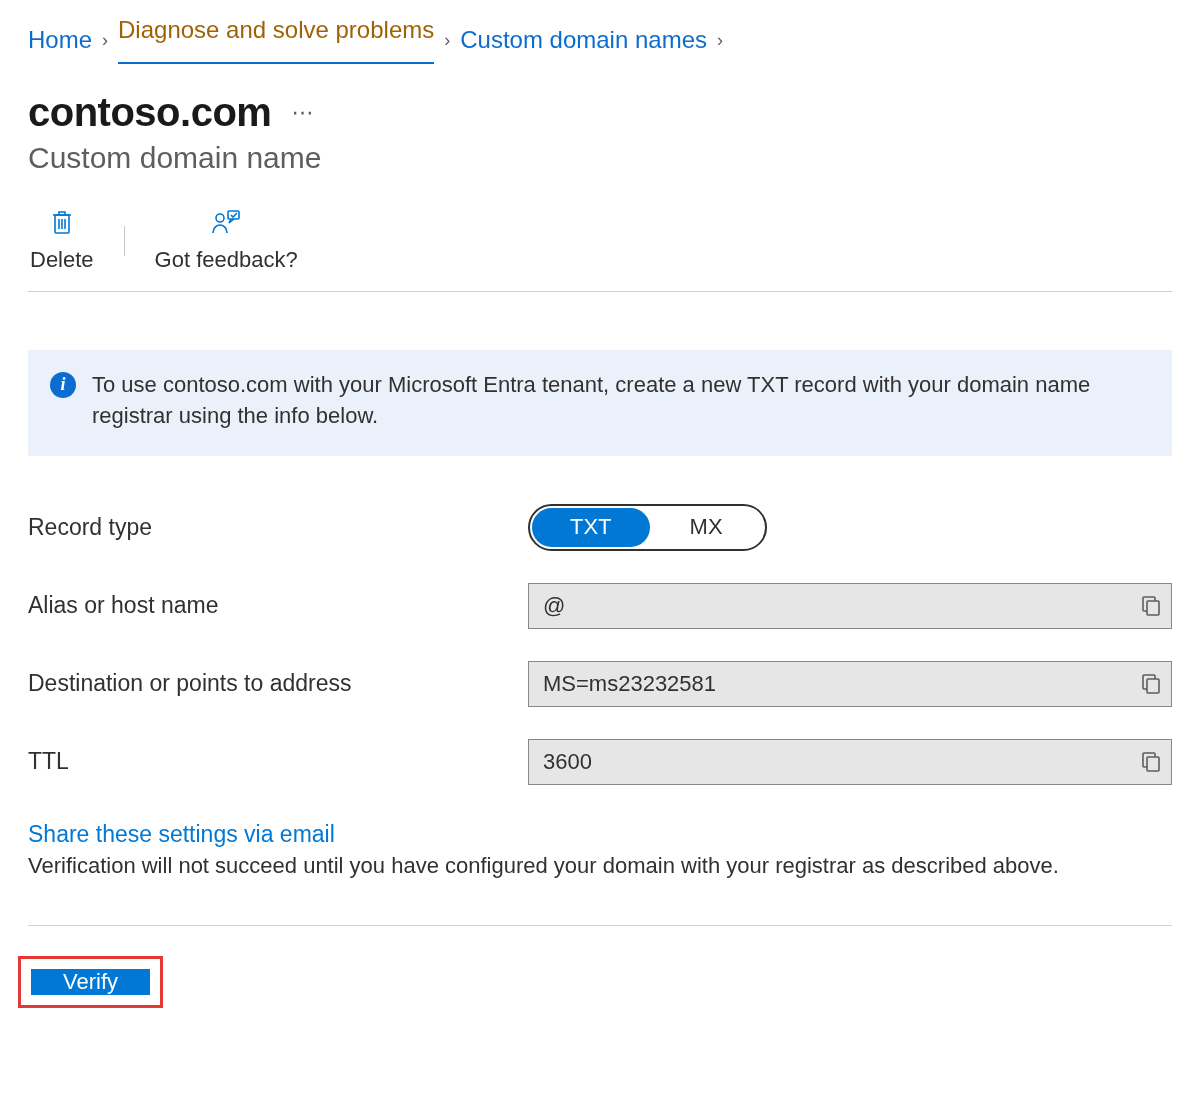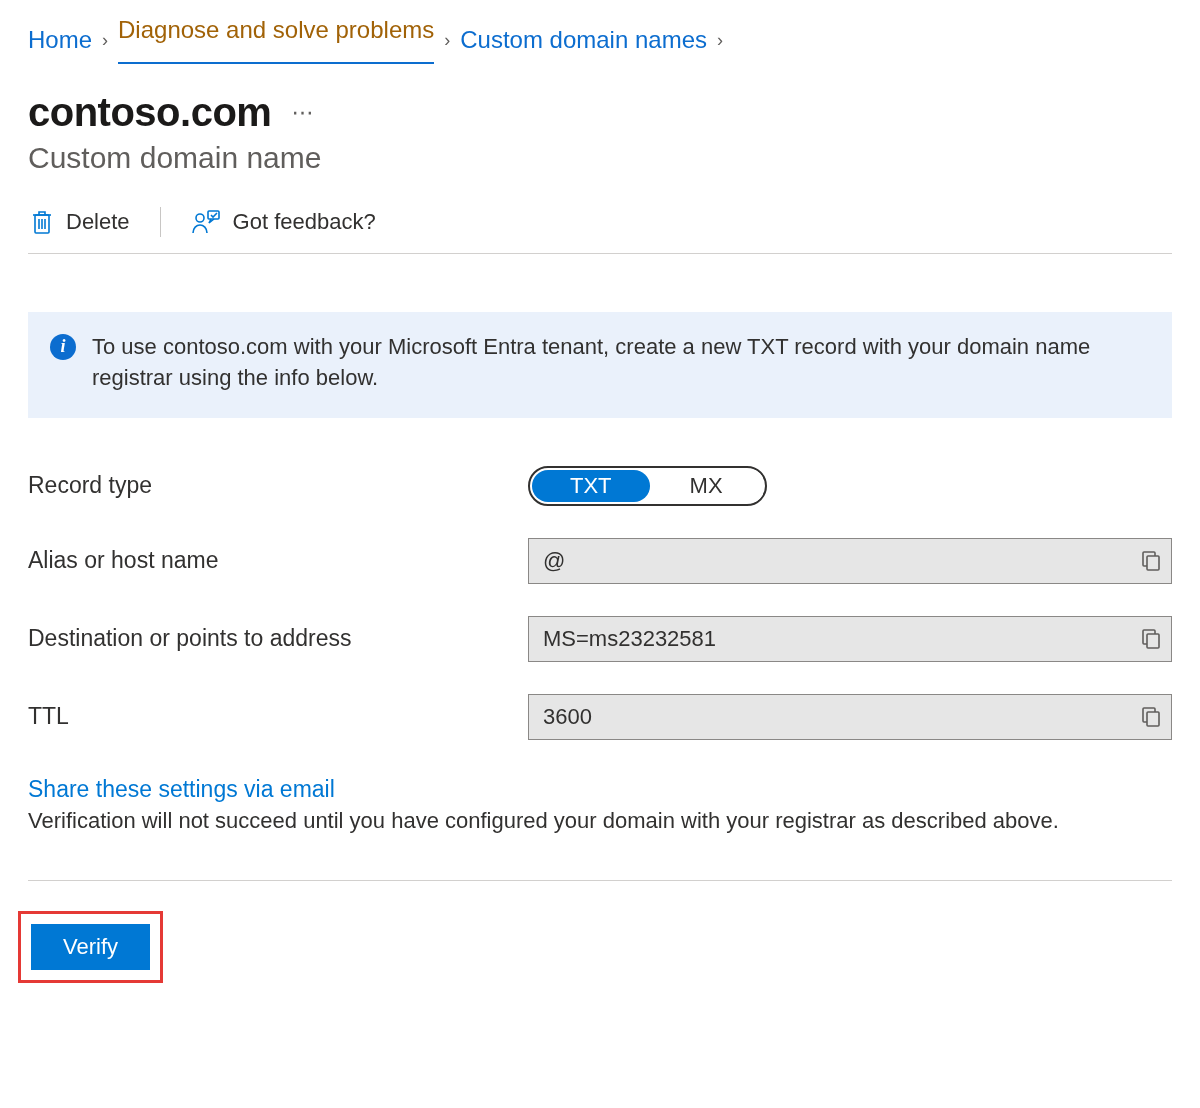--- a/index.html
+++ b/index.html
@@ -20,52 +20,52 @@
   .chev { color: #605e5c; font-size: 18px; }
 
   
   .title-row { display: flex; align-items: center; gap: 20px; margin-top: 26px; }
   h1 { font-size: 40px; font-weight: 600; color: #1b1a19; letter-spacing: -0.5px; }
   .more-dots { font-size: 22px; color: #605e5c; letter-spacing: 2px; cursor: pointer; }
   .subtitle { font-size: 30px; color: #605e5c; margin-top: 6px; }
 
   
   .toolbar { display: flex; align-items: center; gap: 18px; margin-top: 30px; padding-bottom: 14px; border-bottom: 1px solid #d2d0ce; }
-  .tool-btn { display: inline-flex; align-items: center; gap: 12px; font-size: 22px; background: none; border: none; cursor: pointer; color: #323130; padding: 4px 2px; }
+  .tool-btn { display: inline-flex; align-items: center; gap: 12px; font-size: 22px; background: none; border: none; cursor: pointer; color: #323130; padding: 4px 2px; flex-direction: column; }
   .tool-divider { width: 1px; height: 30px; background: #c8c6c4; margin: 0 10px; }
   .icon-blue { color: #0078d4; }
 
   
   .info-banner { display: flex; gap: 16px; background: #eaf1fb; padding: 20px 22px 24px 22px; margin-top: 58px; font-size: 22px; line-height: 1.4; }
   .info-icon { flex: 0 0 auto; width: 26px; height: 26px; border-radius: 50%; background: #0c6dcf; color: #fff; font-weight: 700; font-family: Georgia, serif; font-style: italic; display: flex; align-items: center; justify-content: center; font-size: 18px; margin-top: 2px; }
 
   
   .form-area { margin-top: 48px; }
   .form-row { display: flex; align-items: center; margin-bottom: 32px; }
   .form-label { flex: 0 0 500px; font-size: 23px; color: #323130; }
   .form-control { flex: 1; }
 
   
-  .pill-group { display: inline-flex; border: 2px solid #323130; border-radius: 999px; overflow: hidden; height: 40px; }
+  .pill-group { display: inline-flex; border: 2px solid #323130; border-radius: 999px; overflow: hidden; height: 47px; }
   .pill { border: none; background: #fff; padding: 0 40px; font-size: 22px; cursor: pointer; color: #323130; }
   .pill.active { background: #0078d4; color: #fff; border-radius: 999px; margin: 2px 0 2px 2px; padding: 0 38px; }
   .pill:not(.active) { margin: 2px 2px 2px 0; }
 
   
   .copy-field { display: flex; align-items: center; border: 1px solid #8a8886; background: #e6e6e6; height: 46px; }
   .copy-field input { flex: 1; border: none; background: transparent; font-size: 22px; padding: 0 14px; color: #323130; outline: none; }
   .copy-btn { border: none; background: transparent; width: 40px; height: 100%; cursor: pointer; display: flex; align-items: center; justify-content: center; color: #605e5c; }
 
   .share-link { display: inline-block; font-size: 23px; color: #0078d4; margin-top: 4px; }
   .note { font-size: 22px; line-height: 1.45; color: #323130; margin-top: 2px; max-width: 1060px; }
 
   .footer-divider { border: none; border-top: 1px solid #d2d0ce; margin-top: 44px; }
 
   .verify-wrap { display: inline-block; border: 3px solid #e53935; padding: 10px; margin-top: 30px; margin-left: -10px; }
-  .verify-btn { background: #0078d4; color: #fff; border: none; font-size: 22px; padding: 10px 32px; cursor: pointer; }
+  .verify-btn { background: #0078d4; color: #fff; border: none; font-size: 22px; padding: 0 32px; cursor: pointer; }
 
   svg { display: block; }
 </style>
 </head>
 <body>
 
 
 
 
 <nav class="breadcrumb">

